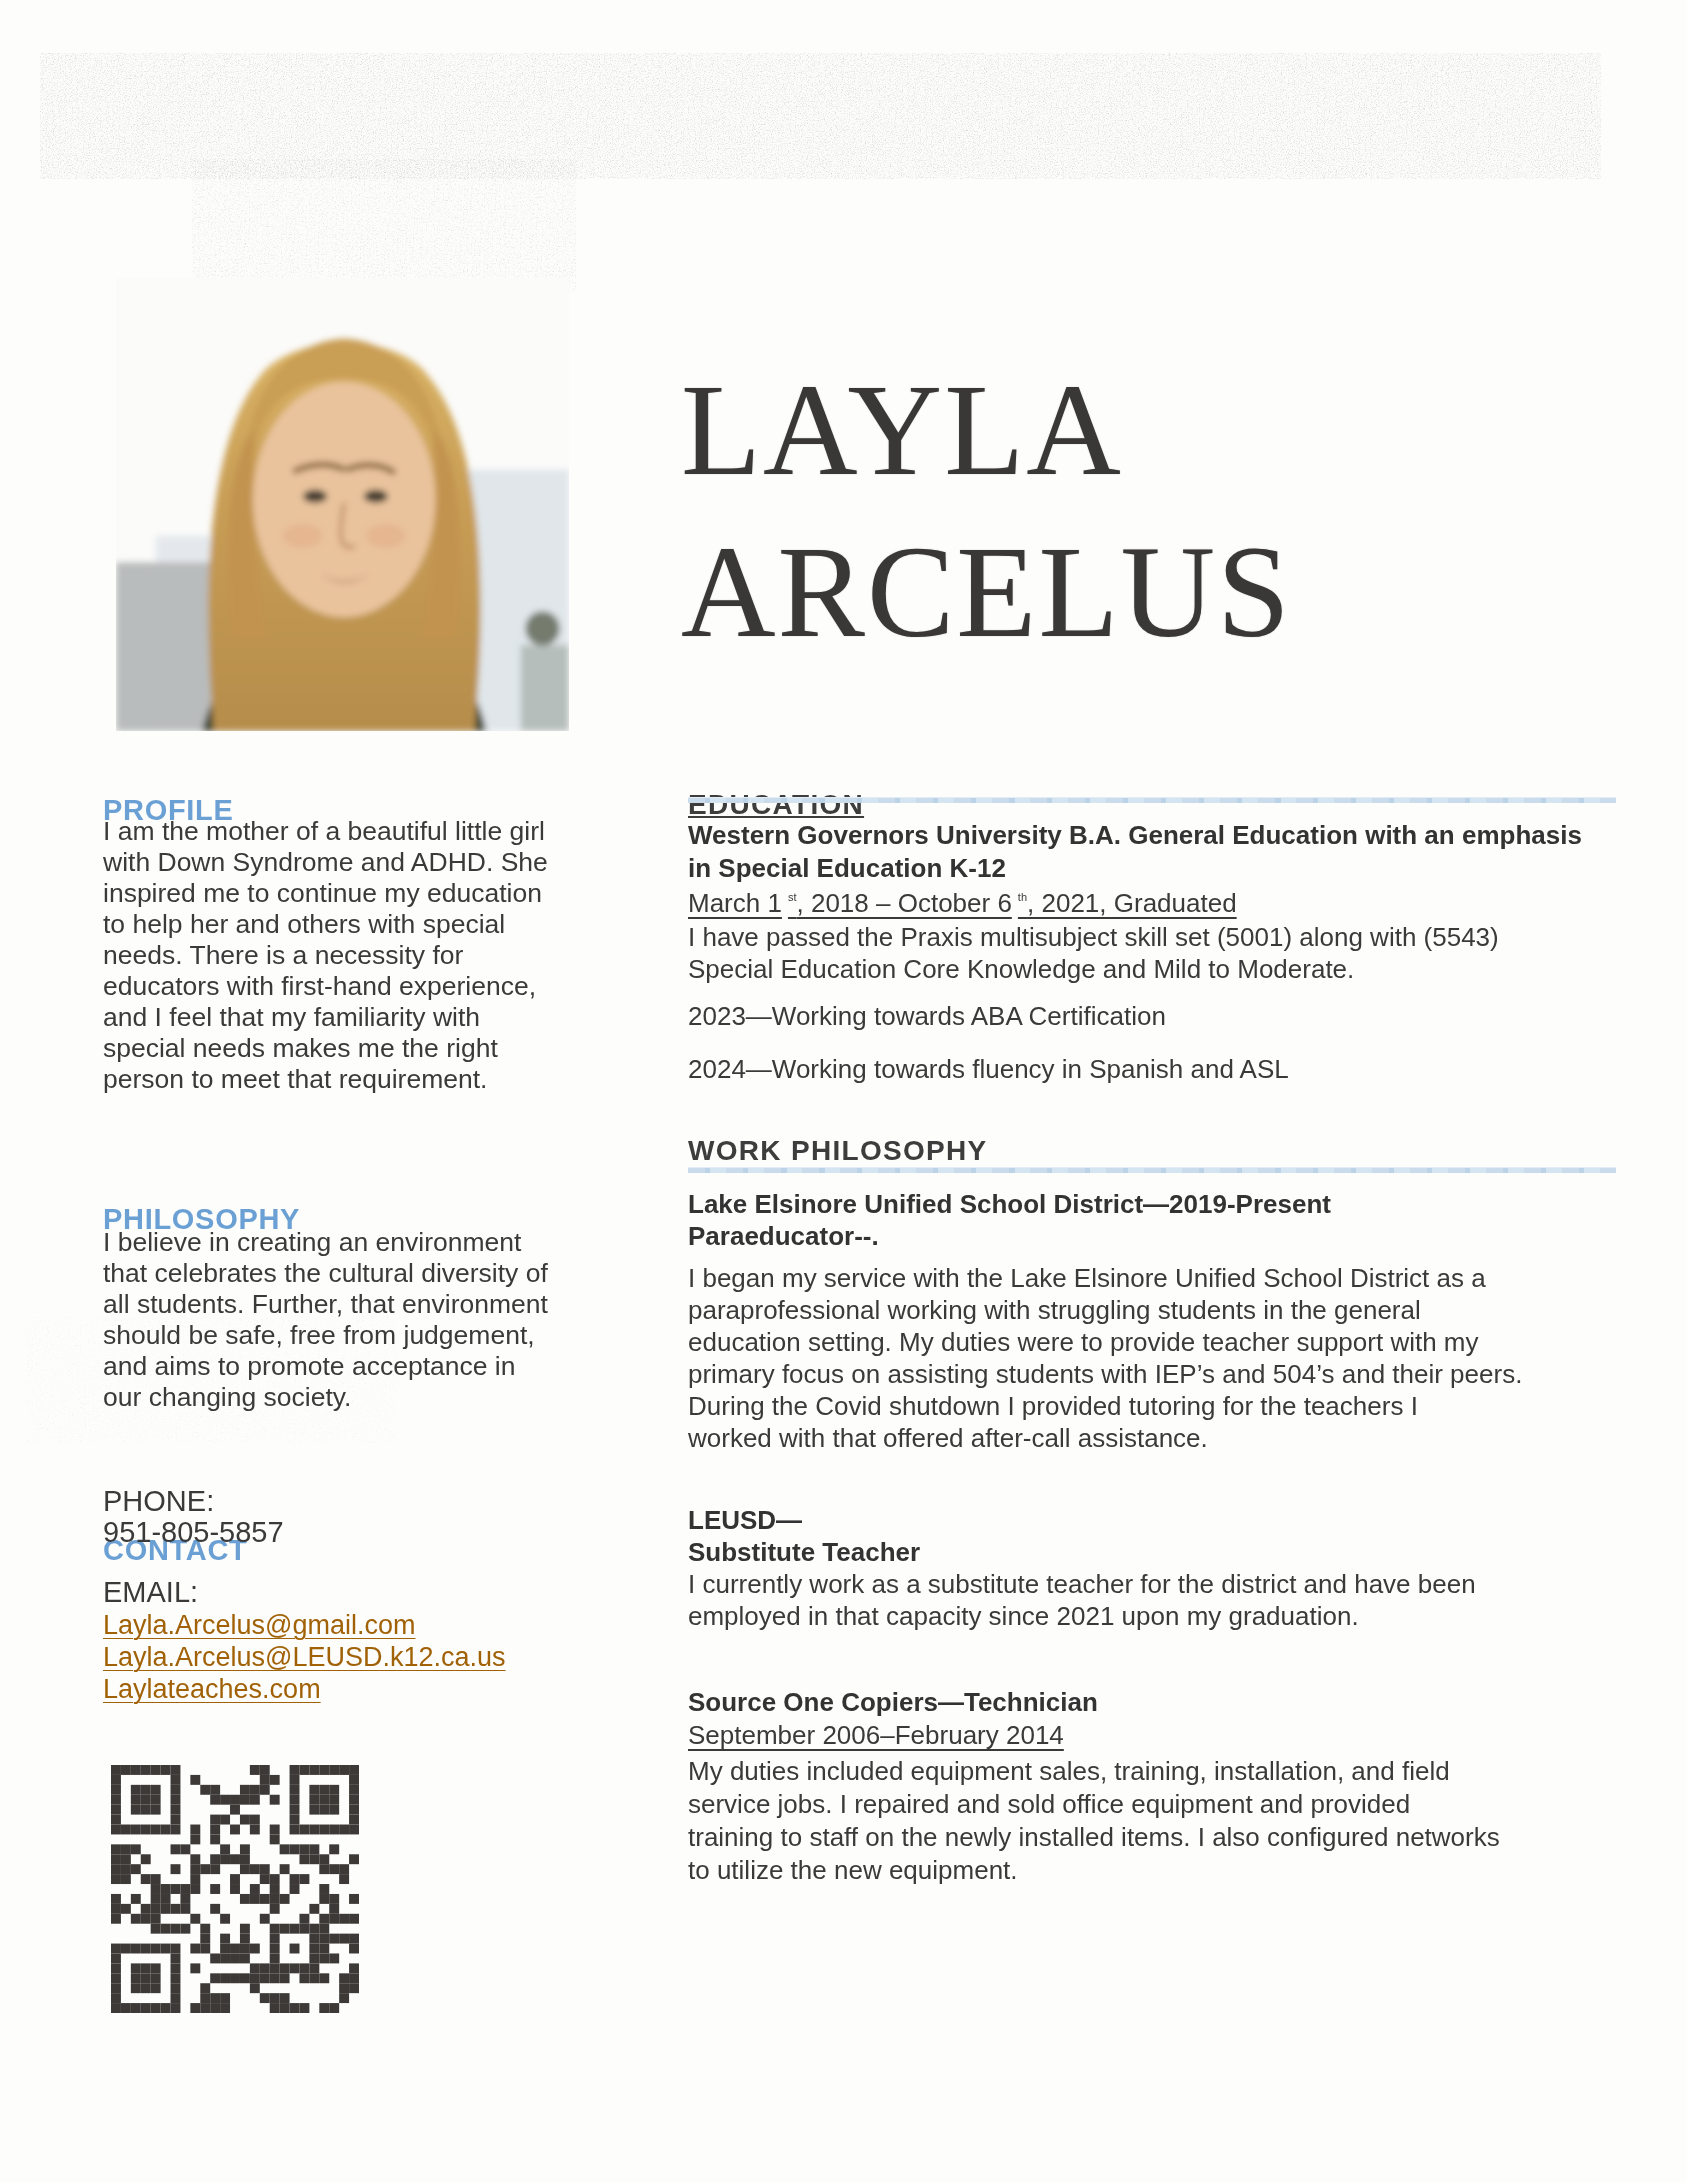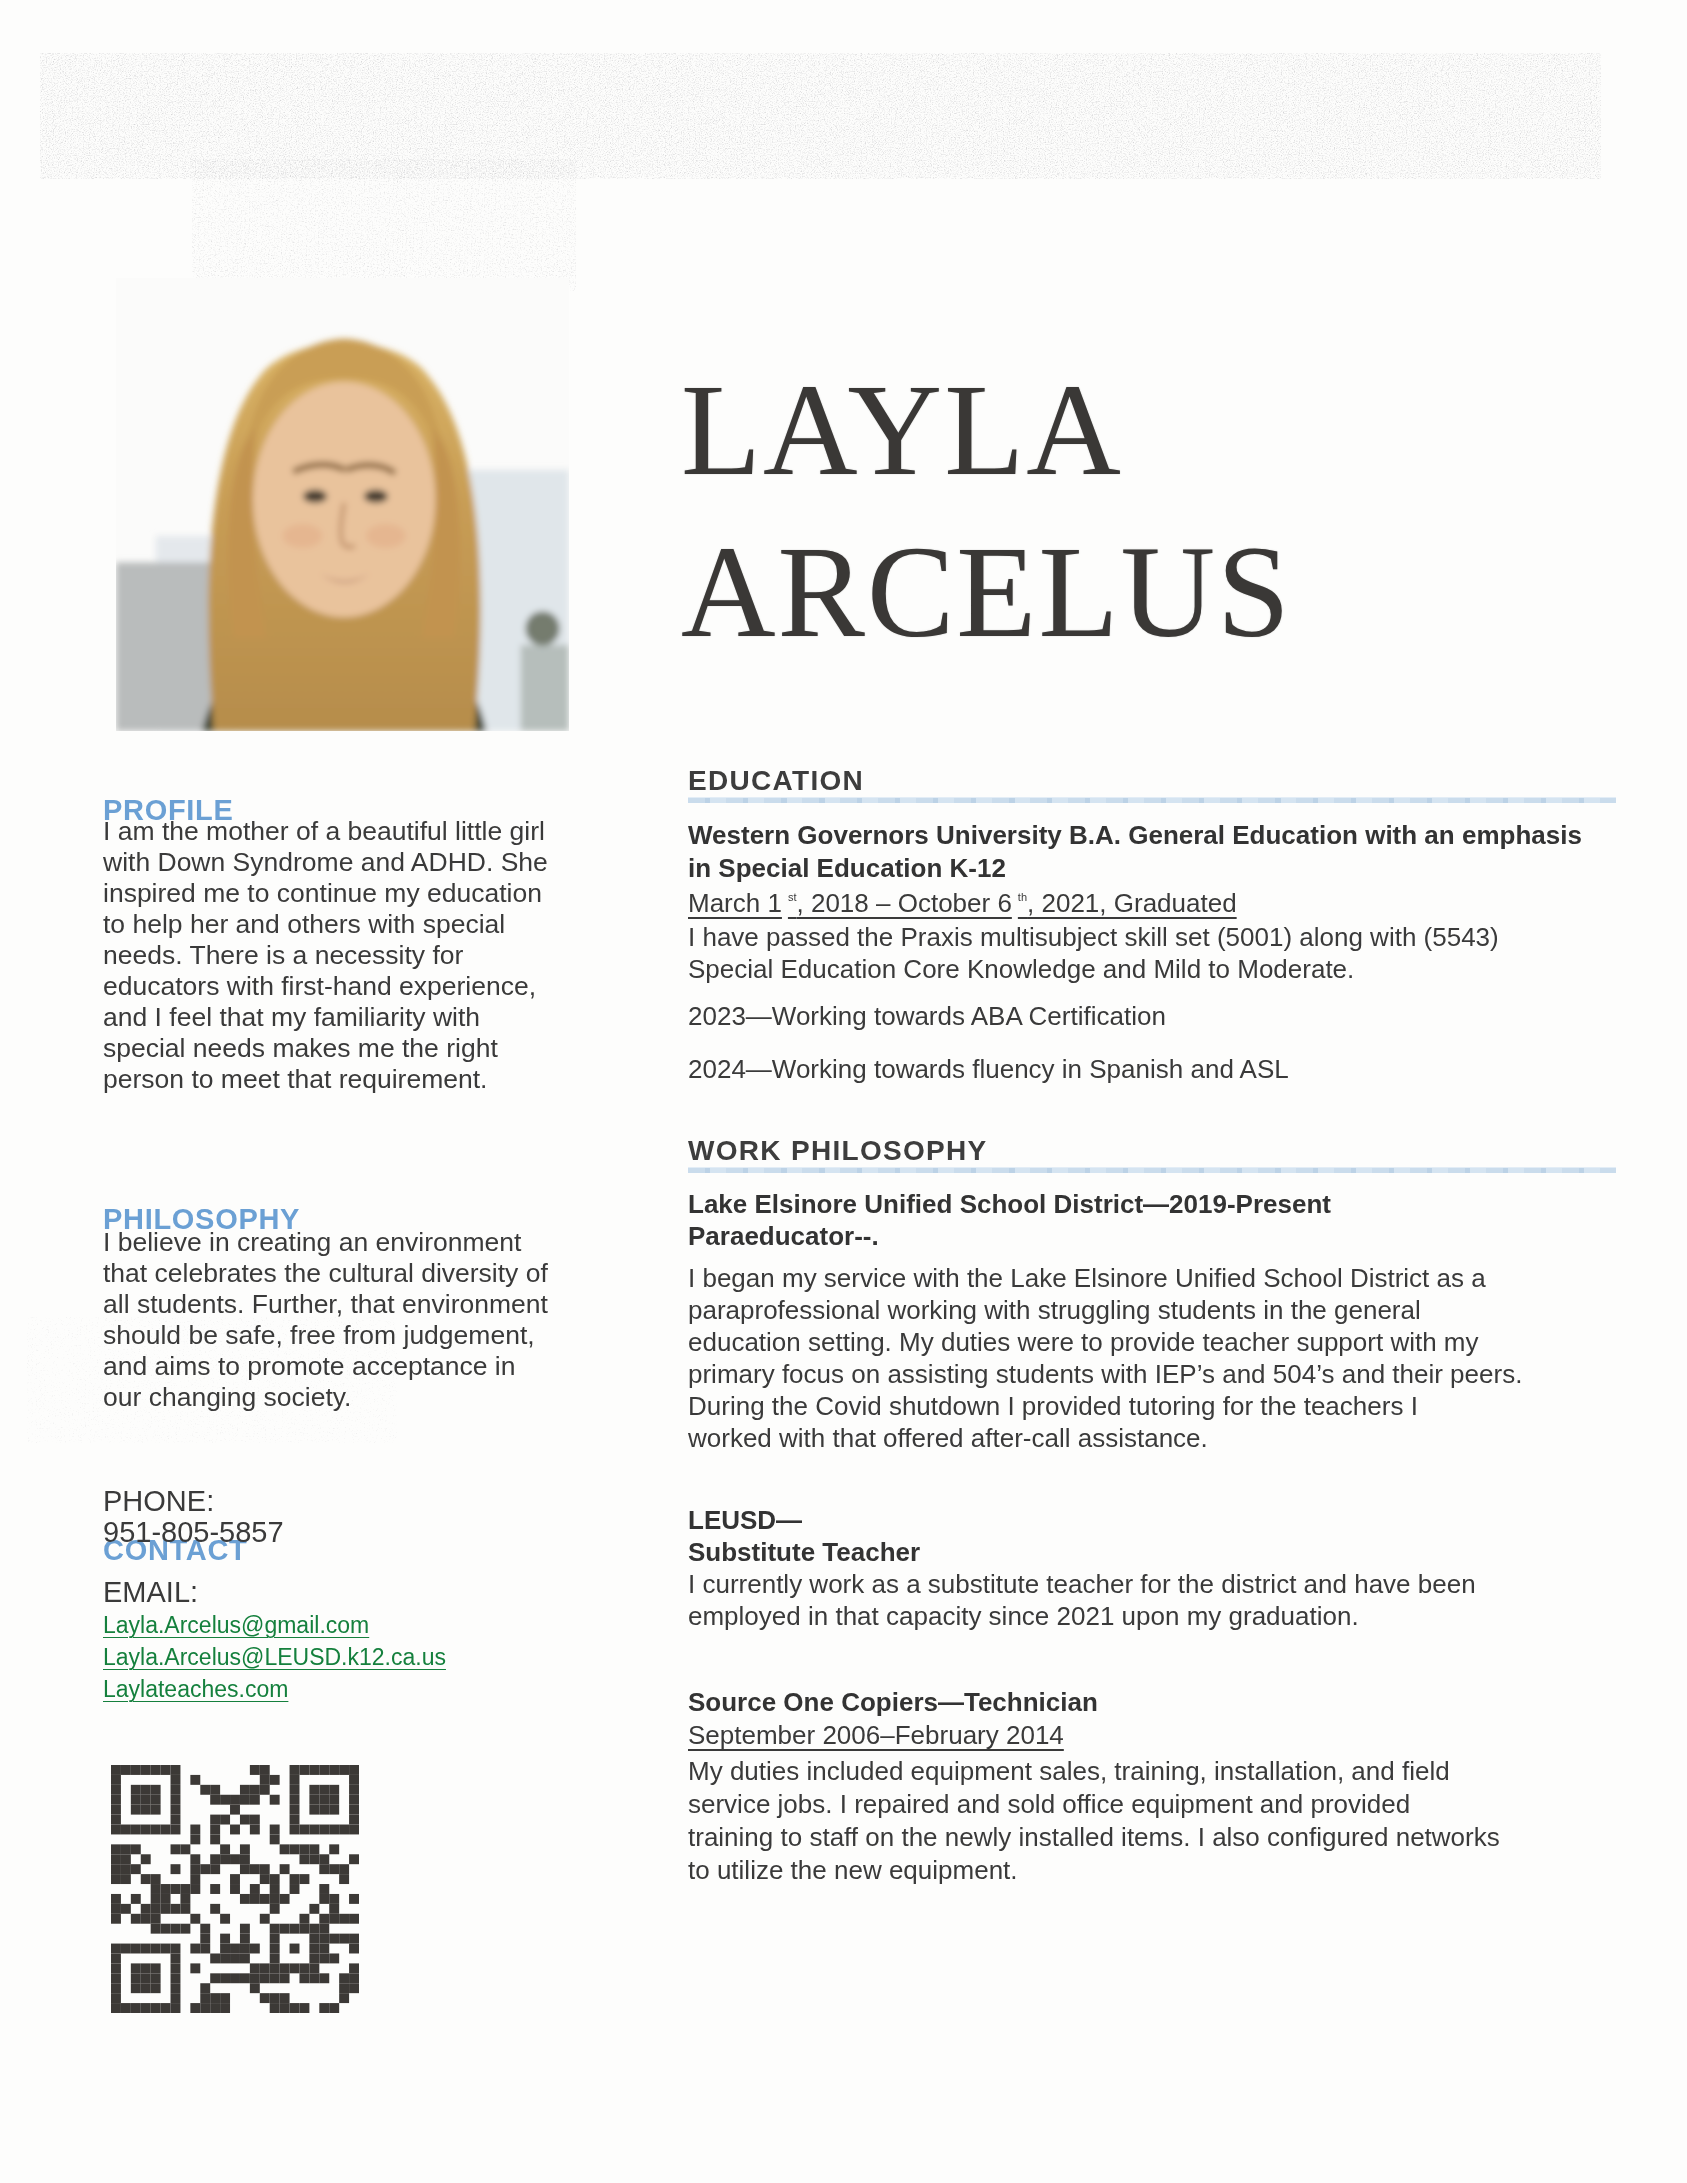--- a/index.html
+++ b/index.html
@@ -23,22 +23,22 @@
   .side-heading{
     font-size:29px;font-weight:bold;letter-spacing:0.7px;
     color:#6ba0d4;
     margin-top:28px;
   }
   .left-col{left:103px;width:529px;}
   .body-text{font-size:26.5px;line-height:31px;color:#3a3a3a;}
   .contact-label{font-size:29px;line-height:31px;color:#3a3a3a;}
   .contact-links a{
     display:block;
-    font-size:23px;line-height:32px;
-    color:#15803d;text-decoration:underline;
+    font-size:27px;line-height:32px;
+    color:#a16207;text-decoration:underline;
     text-decoration-thickness:1.3px;text-underline-offset:4px;
   }
   .qr{left:111px;top:1765px;width:248px;height:248px;}
   .qr svg{display:block;width:100%;height:100%;}
   
   .name{
     left:681px;top:349px;width:992px;
     font-family:"Liberation Serif", serif;
     font-size:131px;line-height:162px;
     color:#3a3836;letter-spacing:2px;
@@ -479,21 +479,21 @@
         <rect x="315" y="360" width="15" height="15"></rect>
         <rect x="330" y="360" width="15" height="15"></rect>
       </svg>
     </div>
 
   <div class="abs name">
     <div>LAYLA</div>
     <div>ARCELUS</div>
   </div>
 
-  <div class="abs rc rc-heading" style="top:765px;">EDUCATION</div>
+  <div class="abs rc rc-heading" style="top:789px;text-decoration:underline;">EDUCATION</div>
   <div class="abs rule" style="top:797px;"></div>
 
   <div class="abs rc rc-body rc-bold para" style="top:819px;line-height:33px;">Western Governors University B.A. General Education with an emphasis
 in Special Education K-12</div>
   <div class="abs rc rc-body" style="top:887px;">
     <span class="underline"><span>March 1</span><sup class="ord">st</sup><span>, 2018 – October 6</span><sup class="ord">th</sup><span>, 2021, Graduated</span></span>
   </div>
   <div class="abs rc rc-body para" style="top:921px;">I have passed the Praxis multisubject skill set (5001) along with (5543)
 Special Education Core Knowledge and Mild to Moderate.</div>
   <div class="abs rc rc-body" style="top:1000px;">2023—Working towards ABA Certification</div>

